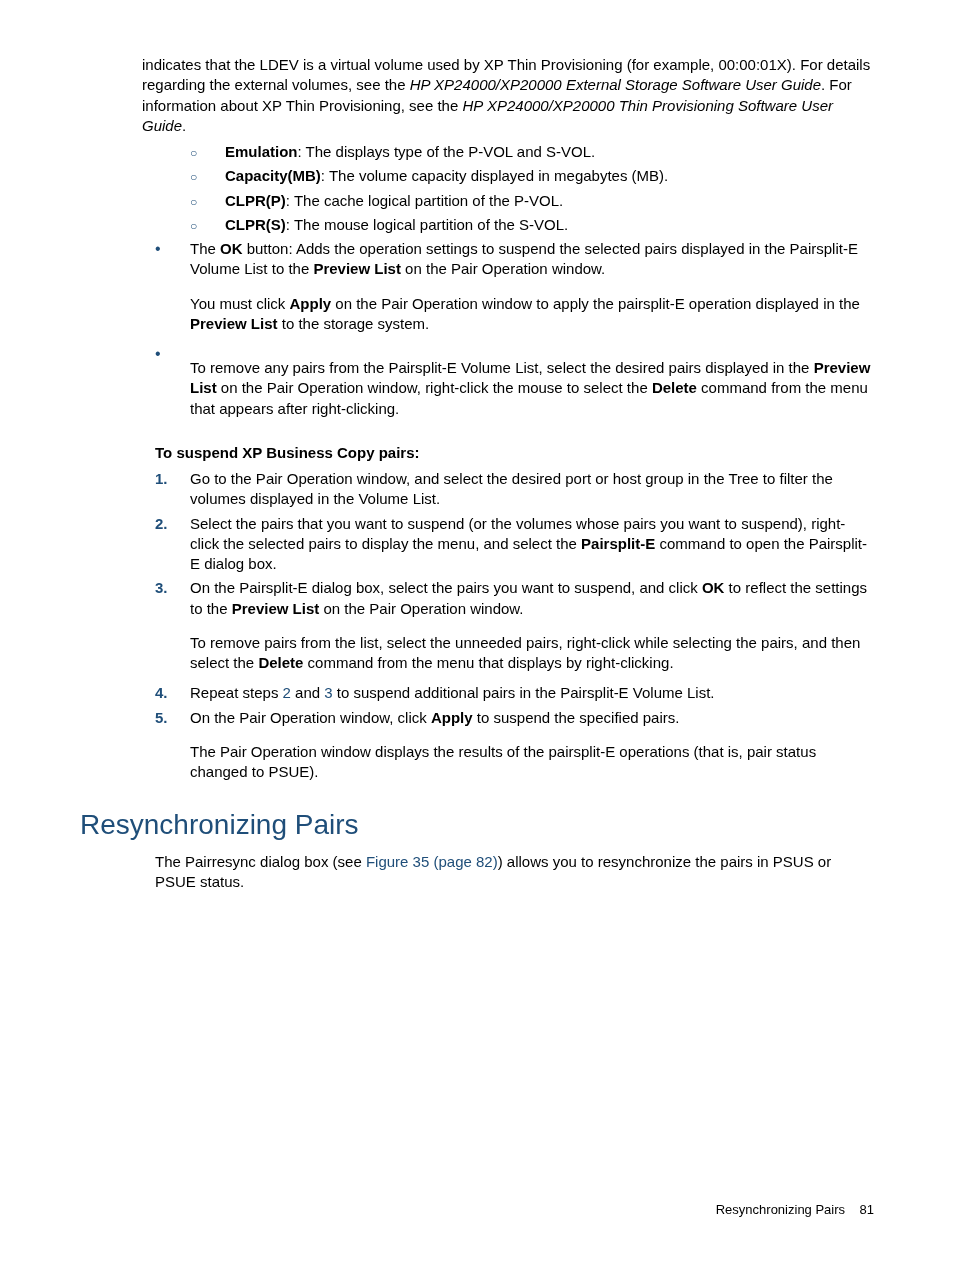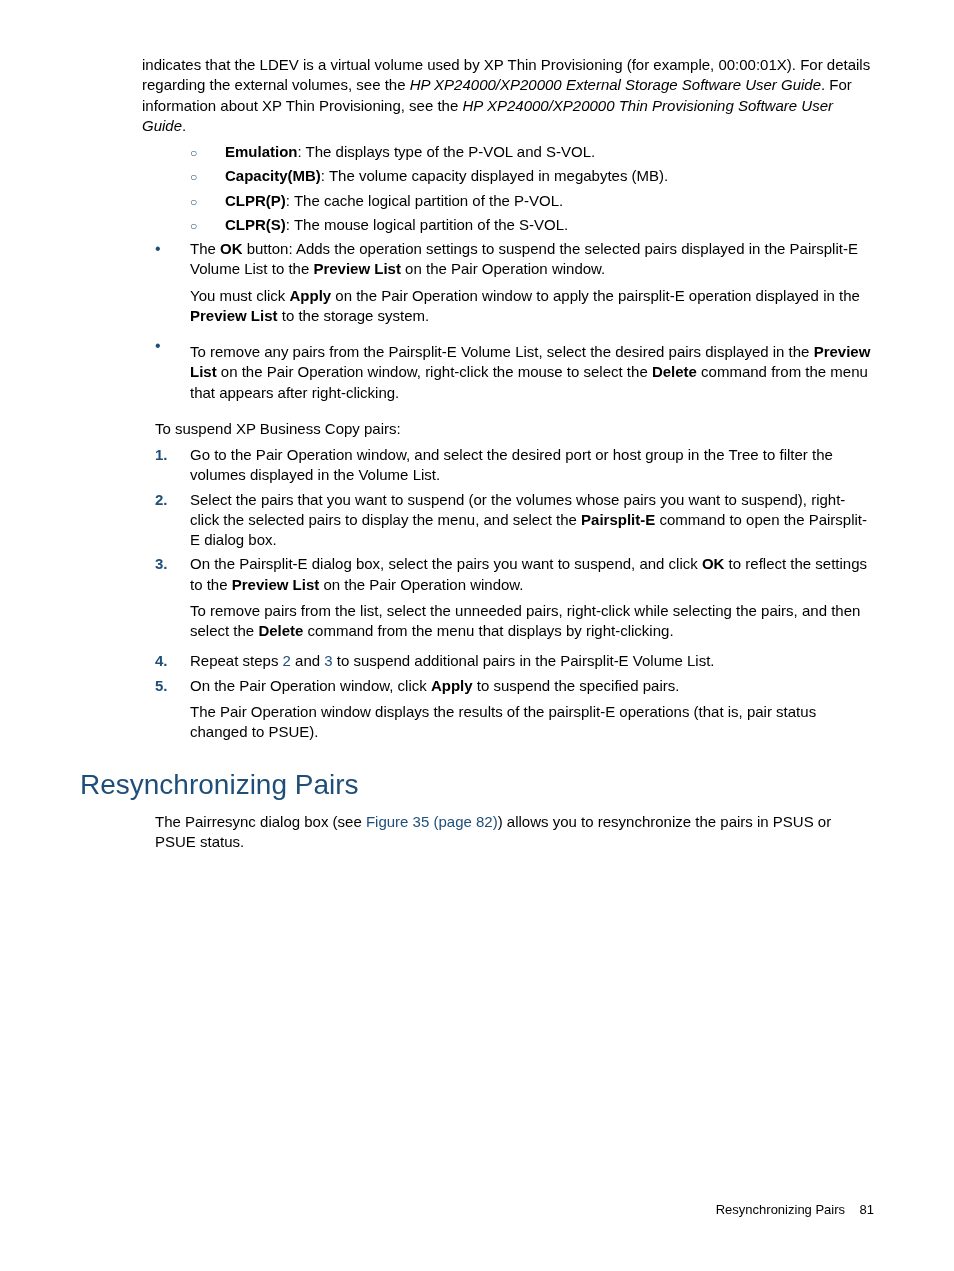--- a/index.html
+++ b/index.html
@@ -36,21 +36,21 @@
       padding-top: 3px;
     }
     .num { 
       width: 35px; 
       flex-shrink: 0; 
       color: #1f4e79; 
       font-weight: bold;
     }
     .content { flex: 1; }
     p { margin: 0 0 6px 0; }
-    .p-under { margin-top: 6px; }
+    .p-under { margin-top: 14px; }
     .bold { font-weight: bold; text-align: center; }
     .italic { font-style: italic; }
     .h2 {
       font-size: 28px;
       font-weight: normal;
       color: #1f4e79;
       margin: 18px 0 8px 0;
       font-family: Arial, sans-serif;
     }
     .link { color: #1f4e79; }
@@ -95,21 +95,21 @@
     </div>
   </div>
 
   <div class="row indent-1">
     <div class="bullet-solid">•</div>
     <div class="content">
       <p class="p-under"><span>To remove any pairs from the Pairsplit-E Volume List, select the desired pairs displayed in the </span><span class="bold">Preview List</span><span> on the Pair Operation window, right-click the mouse to select the </span><span class="bold">Delete</span><span> command from the menu that appears after right-clicking.</span></p>
     </div>
   </div>
 
-  <p class="indent-1" style="margin-top:10px;">To suspend XP Business Copy pairs:</p>
+  <p class="indent-1" style="margin-top:18px;font-weight:bold;">To suspend XP Business Copy pairs:</p>
 
   <div class="row indent-1">
     <div class="num">1.</div>
     <div class="content">Go to the Pair Operation window, and select the desired port or host group in the Tree to filter the volumes displayed in the Volume List.</div>
   </div>
 
   <div class="row indent-1">
     <div class="num">2.</div>
     <div class="content"><span>Select the pairs that you want to suspend (or the volumes whose pairs you want to suspend), right-click the selected pairs to display the menu, and select the </span><span class="bold">Pairsplit-E</span><span> command to open the Pairsplit-E dialog box.</span></div>
   </div>

